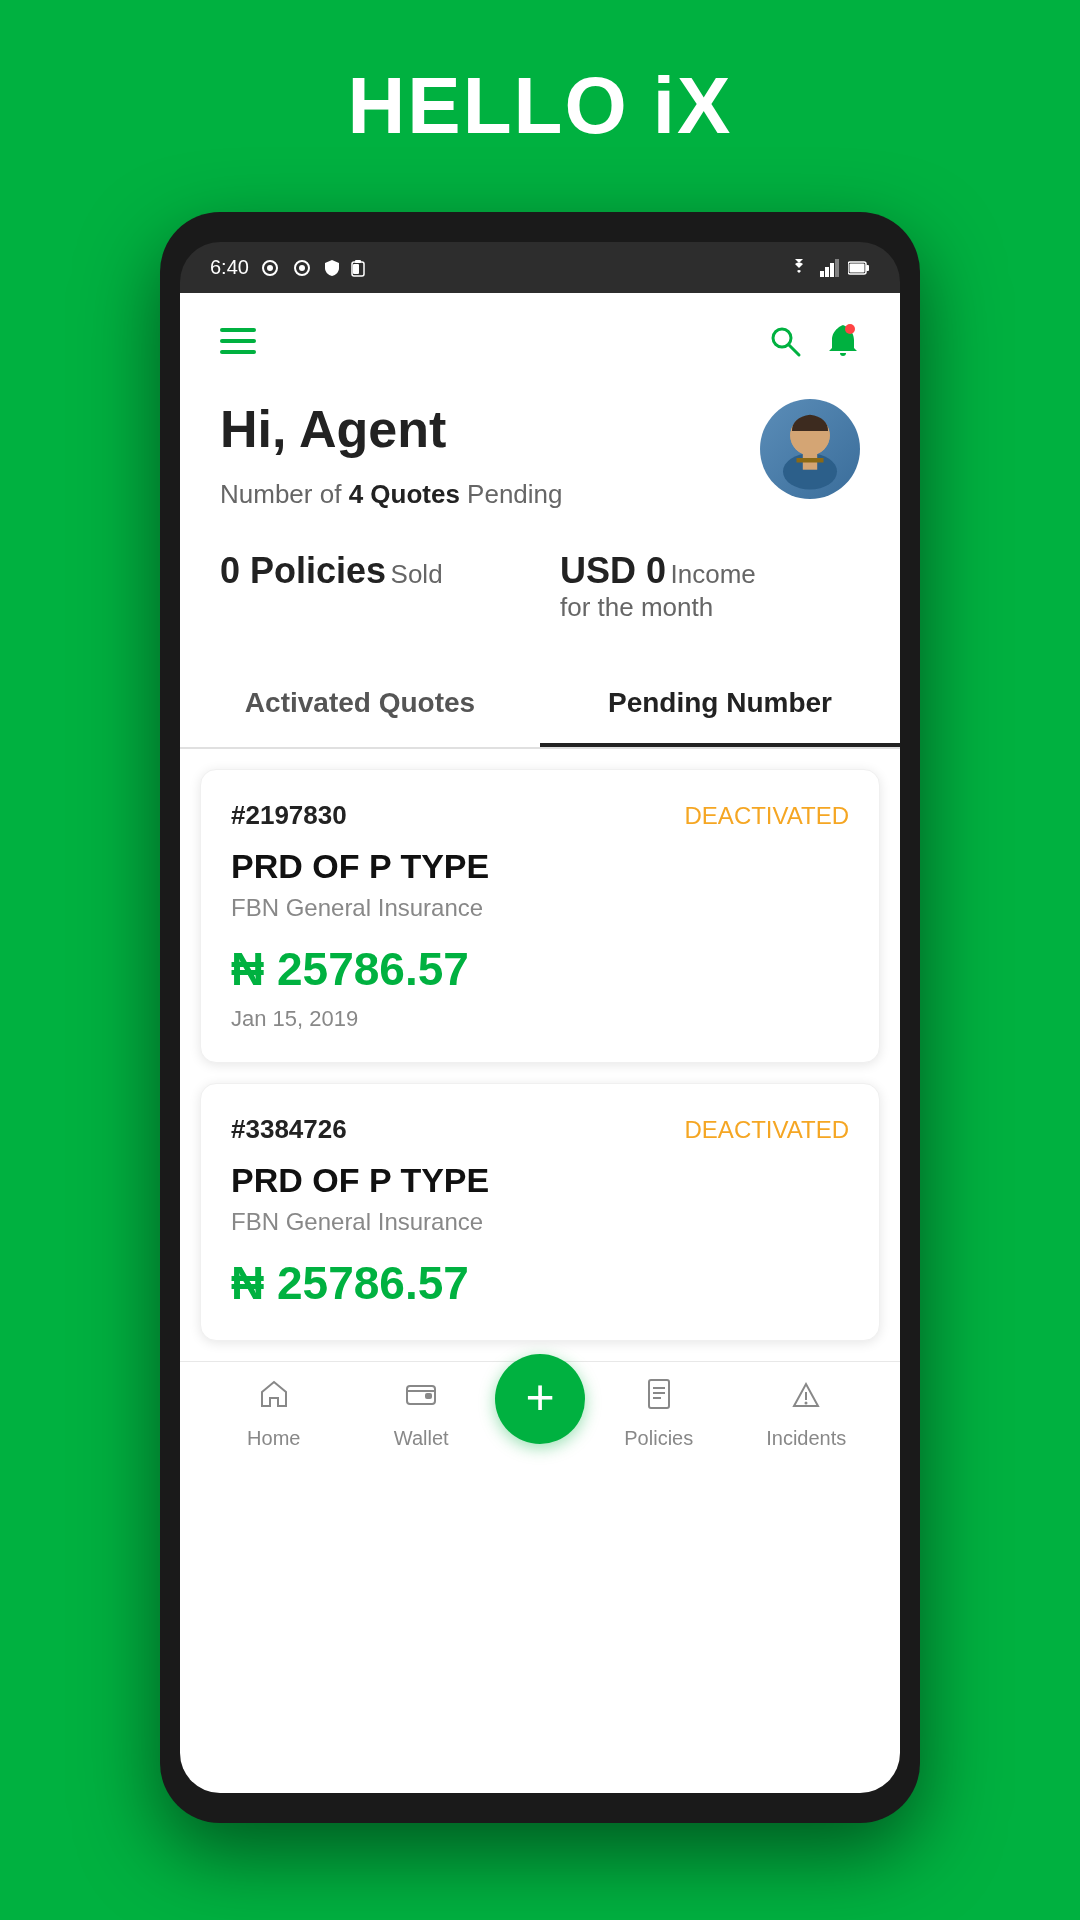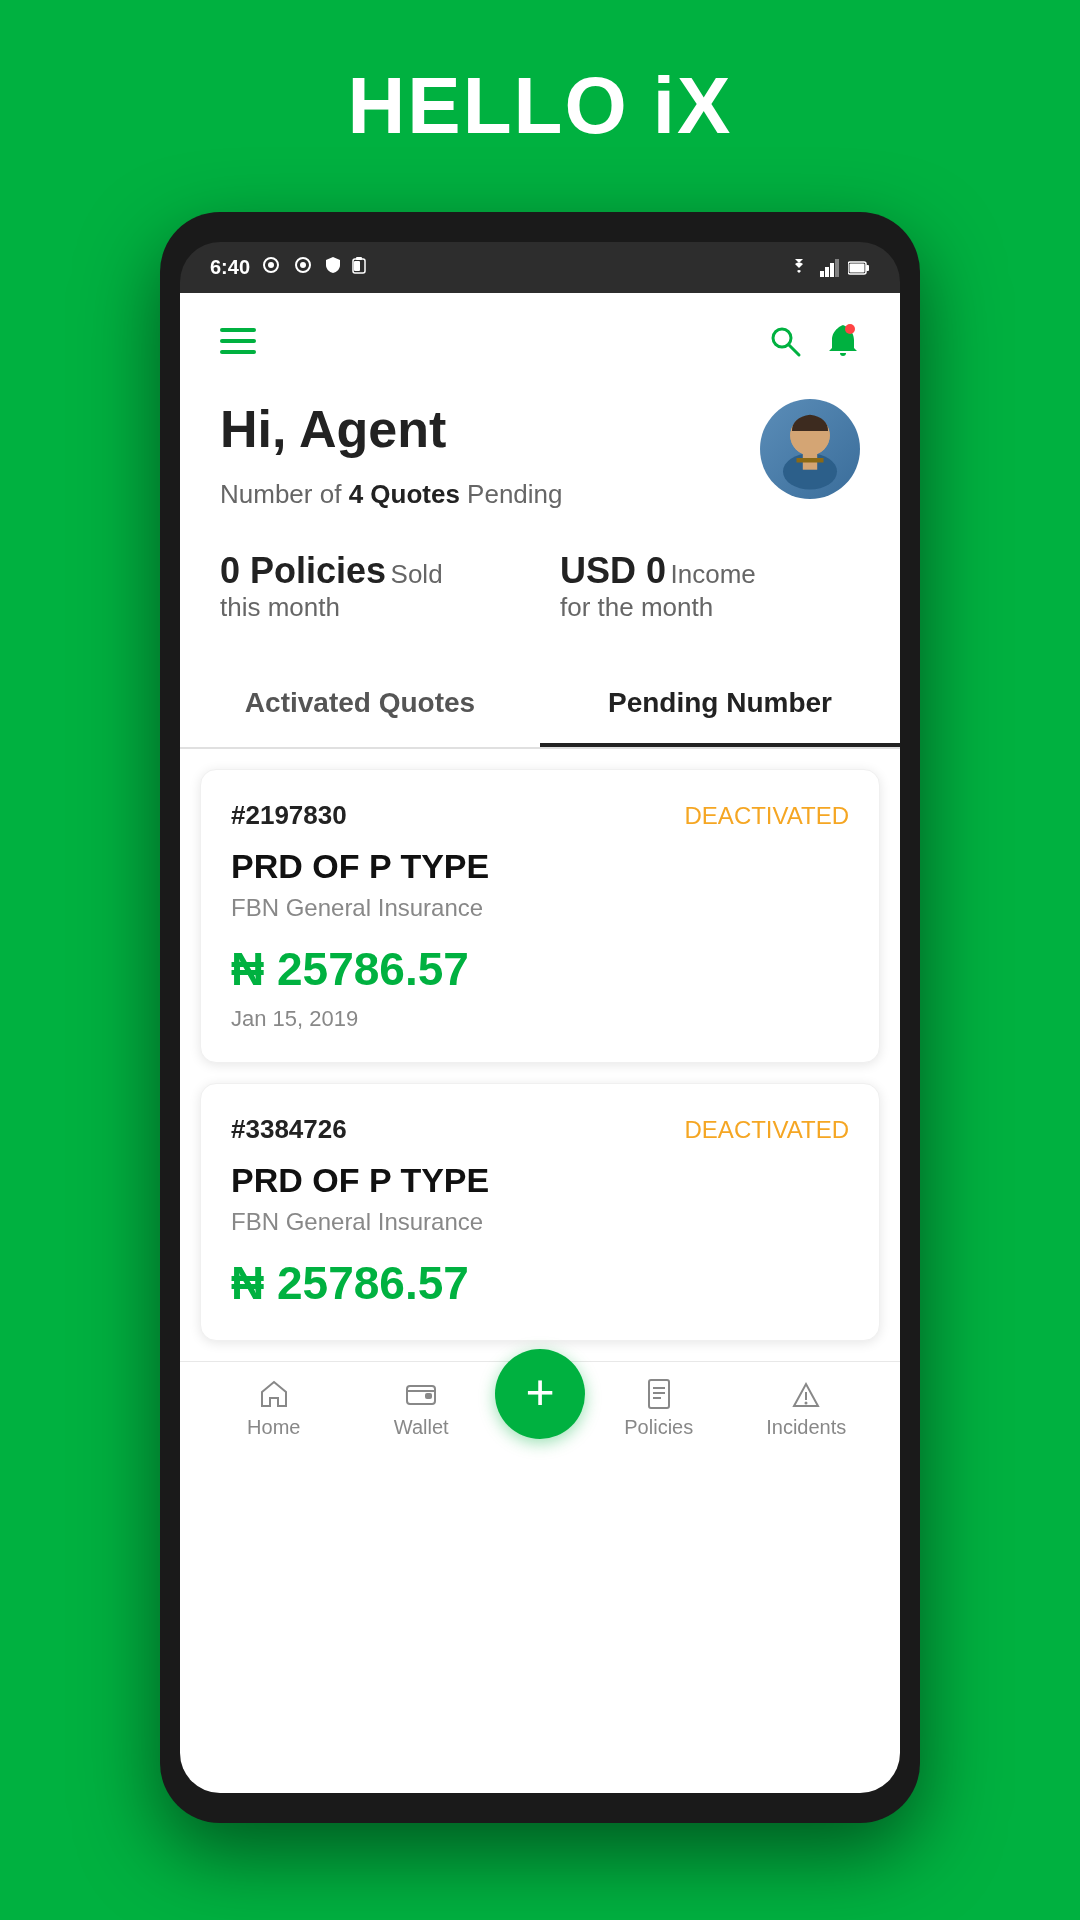--- a/index.html
+++ b/index.html
@@ -52,25 +52,24 @@
       background: #2d2d2d;
       border-radius: 40px 40px 0 0;
       padding: 14px 30px;
       display: flex;
       align-items: center;
       justify-content: space-between;
     }
 
     .status-left {
       display: flex;
-      align-items: flex-start;
+      align-items: center;
       gap: 10px;
       color: white;
       font-size: 20px;
-      font-weight: bold;
     }
 
     .status-right {
       display: flex;
       align-items: center;
       gap: 8px;
       color: white;
     }
 
     .phone-screen {
@@ -272,21 +271,21 @@
       padding: 16px 20px 20px;
       border-top: 1px solid #e8e8e8;
       position: sticky;
       bottom: 0;
     }
 
     .nav-item {
       display: flex;
       flex-direction: column;
       align-items: center;
-      gap: 6px;
+      gap: 17px;
       cursor: pointer;
       flex: 1;
       justify-content: center;
     }
 
     .nav-label {
       font-size: 20px;
       color: #888;
     }
 
@@ -409,21 +408,20 @@
             <circle cx="50" cy="35" r="22" fill="#d4a574"></circle>
             <path d="M30 30 Q30 15 50 12 Q70 15 70 30" fill="#3d2b1f"></path>
           </svg>
         </div>
       </div>
 
       <div class="stats-section">
         <div class="stat-item">
           <span class="stat-number">0 Policies</span>
           <span class="stat-label"> Sold</span>
-          <span class="stat-label-second">this month</span>
         </div>
         <div class="stat-item">
           <span class="stat-number">USD 0</span>
           <span class="stat-label"> Income</span>
           <span class="stat-label-second">for the month</span>
         </div>
       </div>
 
       <div class="tabs-section">
         <div class="tab">

